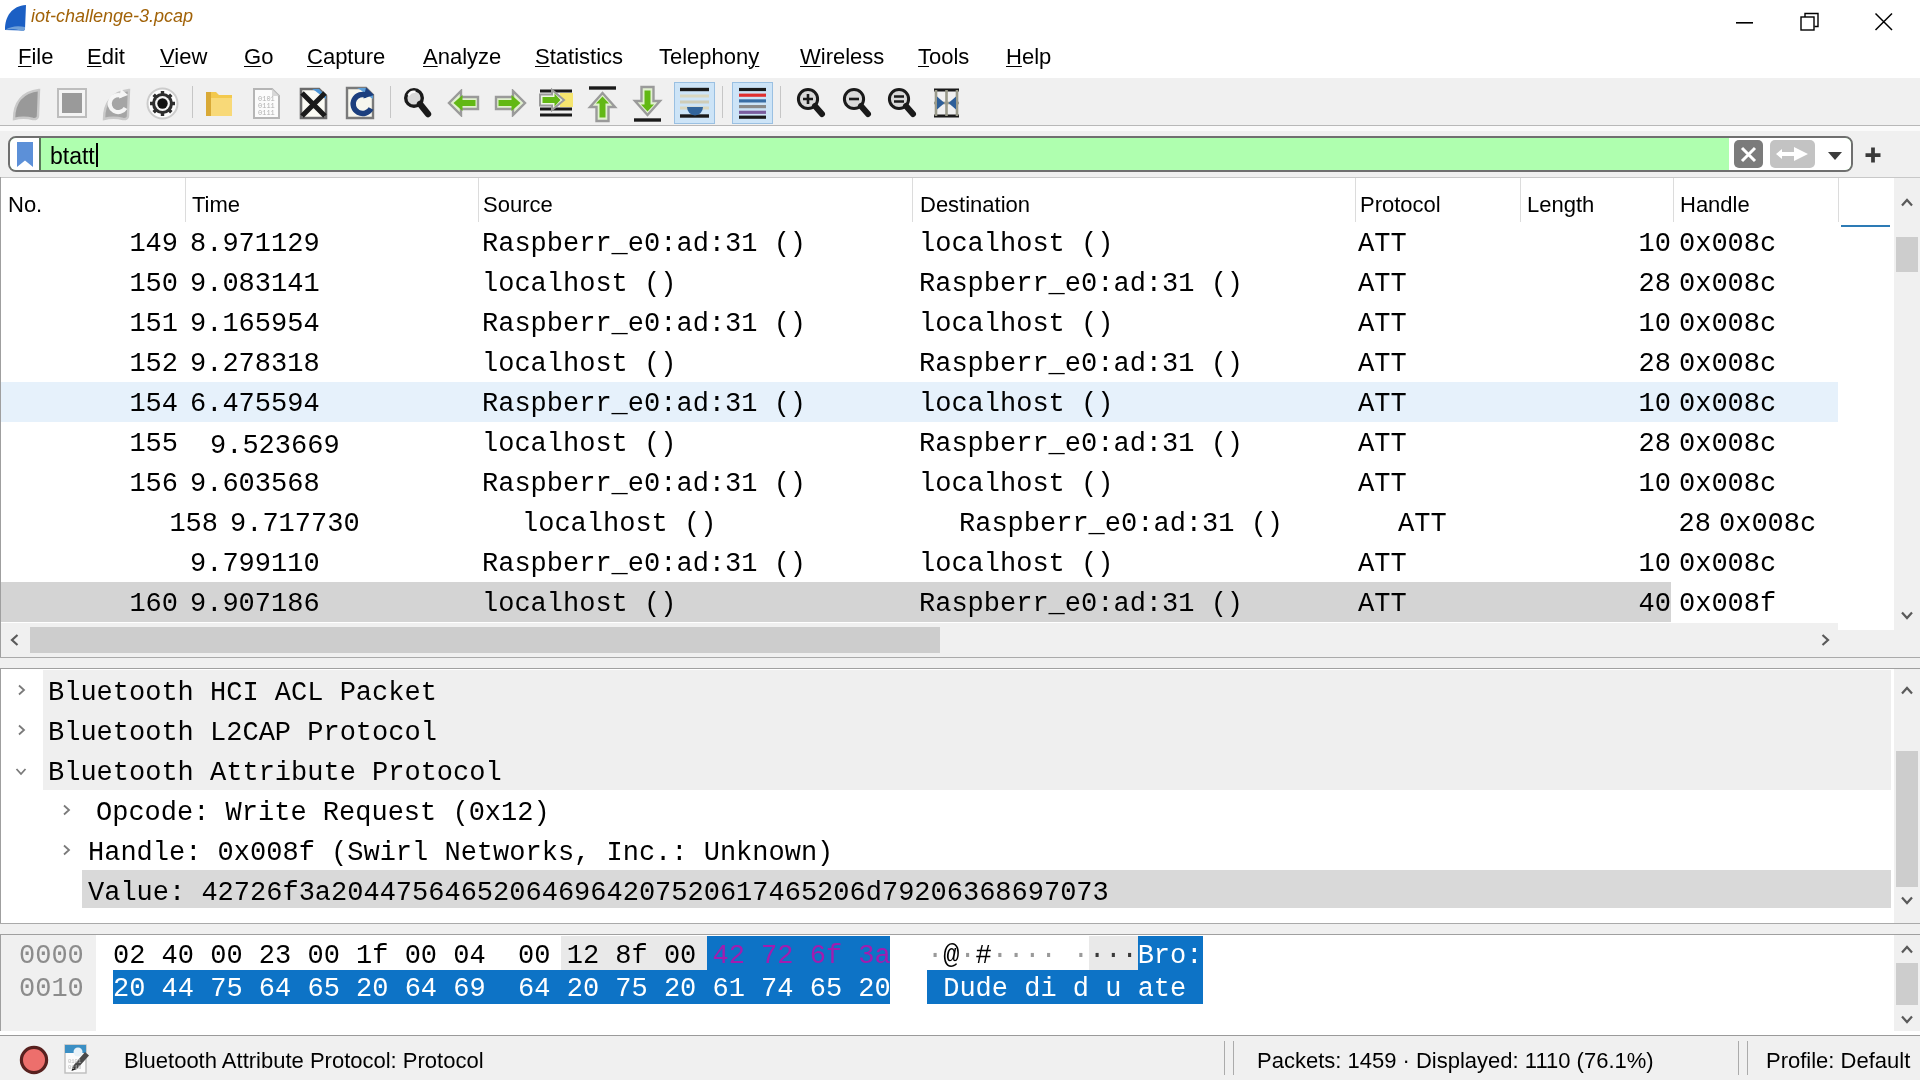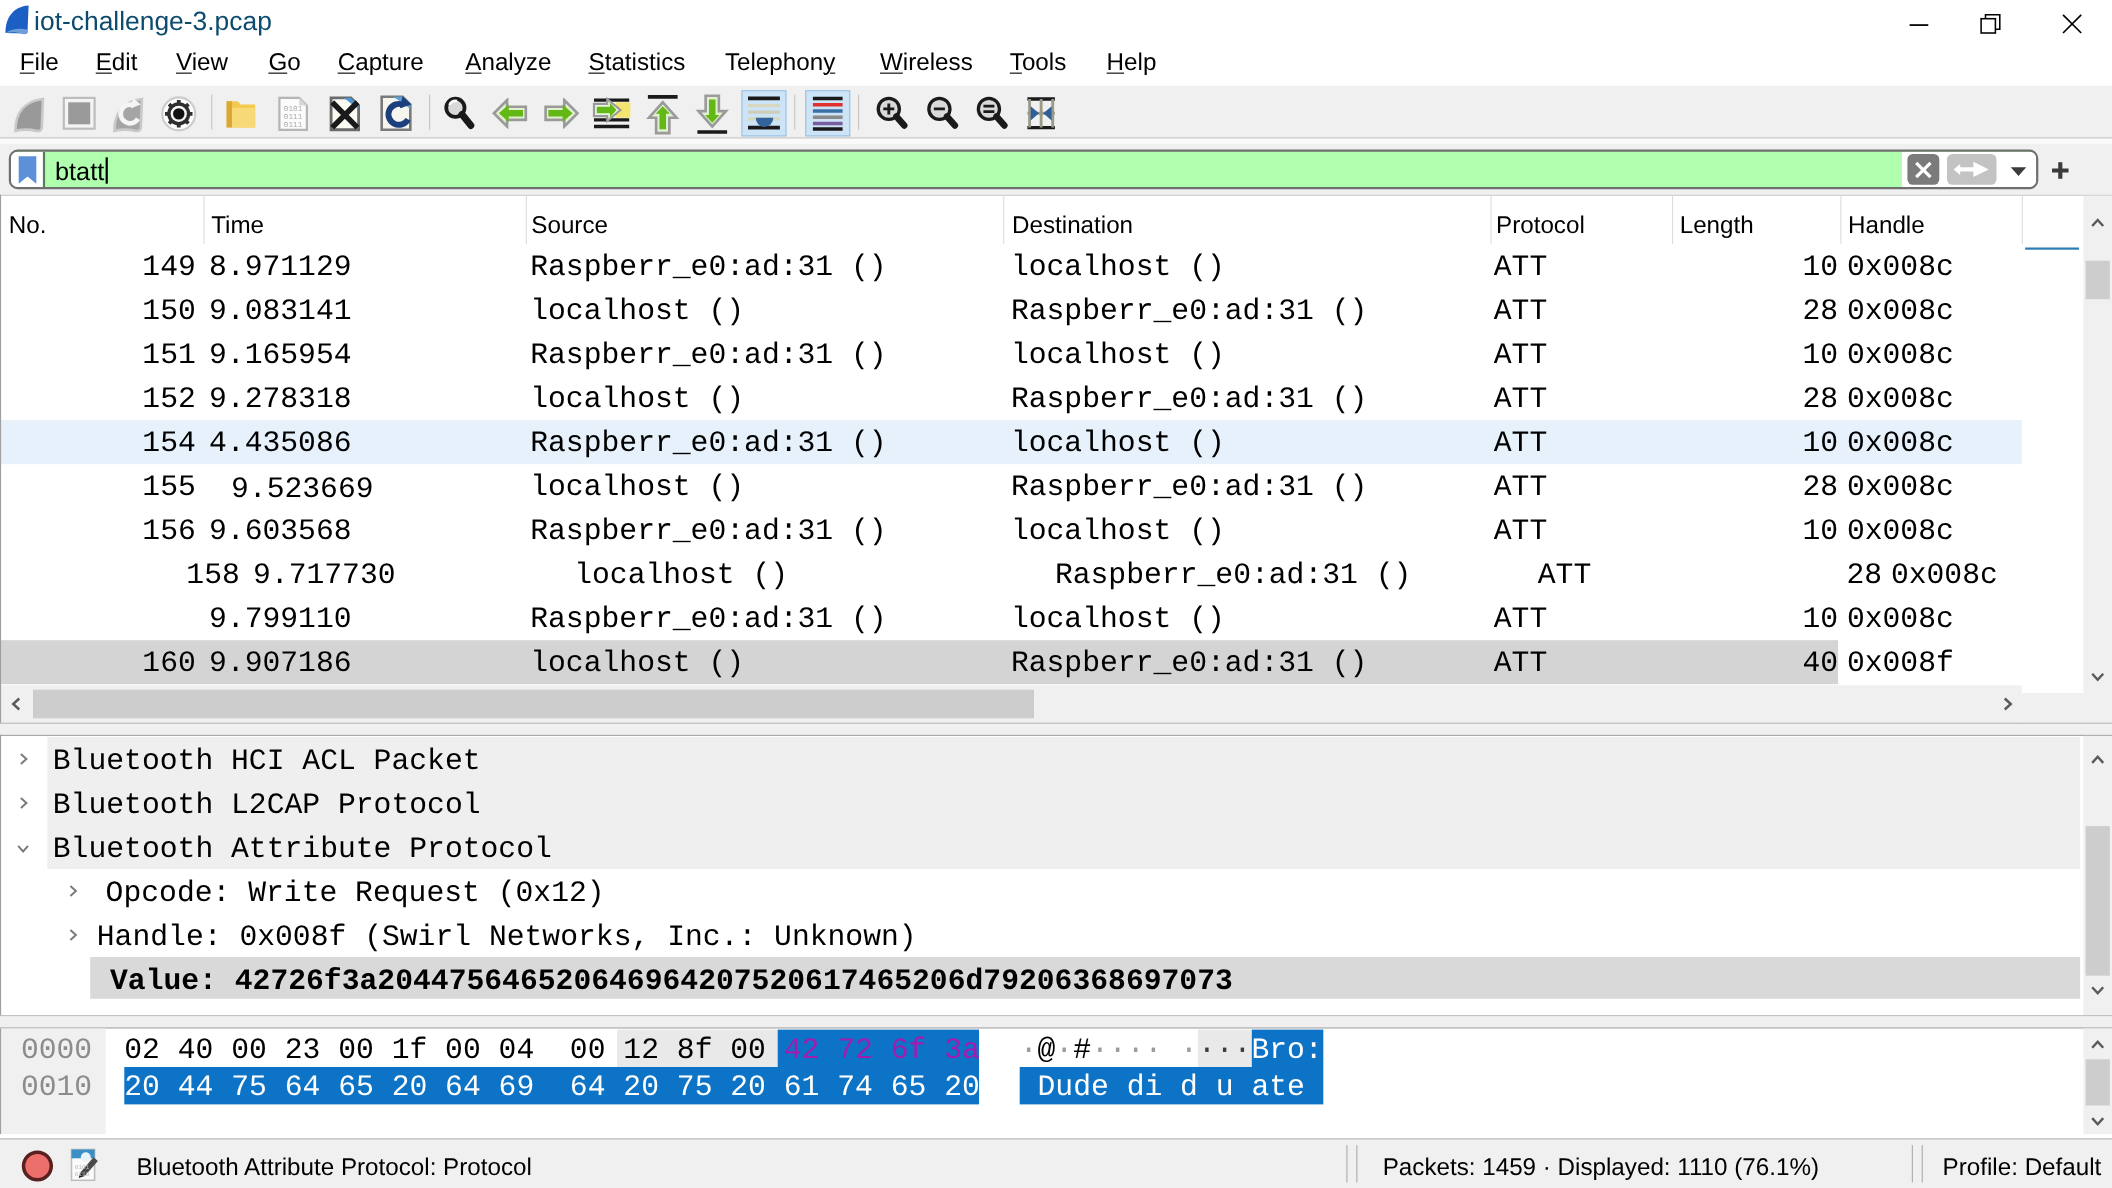--- a/index.html
+++ b/index.html
@@ -12,21 +12,21 @@
 </style>
 </head>
 <body>
 <div id="win">
 
 <div class="abs" style="left:0;top:0;width:1920px;height:40px;background:#ffffff;"></div>
 <svg class="abs" style="left:2px;top:2px;" width="28" height="30" viewBox="0 0 28 30">
   <path d="M3 28 C 3 14, 10 4, 24 3 L 23 27 C 23 28, 22 29, 20 28.5 Z" fill="#1b5fc4"></path>
   <path d="M3 28 C 9 24, 16 23.5, 23 25 L 23 27 C 23 28.5, 21 29.5, 19 28.8 C 13 27, 8 27, 3 28 Z" fill="#6f9fd8"></path>
 </svg>
-<span class="abs" style="left:31px;top:6px;font-size:24px;color:#0c4a6e;">iot-challenge-3.pcap</span>
+<span class="abs" style="left:31px;top:6px;font-size:18px;color:#a16207;font-style:italic;">iot-challenge-3.pcap</span>
 <svg class="abs" style="left:1735px;top:12px;" width="20" height="20" viewBox="0 0 20 20">
       <rect x="1" y="10" width="17" height="1.6" fill="#000"></rect>
     </svg>
 <svg class="abs" style="left:1799px;top:11px;" width="22" height="22" viewBox="0 0 22 22" fill="none" stroke="#000" stroke-width="1.4">
       <rect x="2" y="6" width="13" height="13"></rect>
       <path d="M6 6 V2.5 H19 V15.5 H15.5"></path>
     </svg>
 <svg class="abs" style="left:1873px;top:11px;" width="22" height="22" viewBox="0 0 22 22" stroke="#000" stroke-width="1.5">
       <path d="M2.5 2.5 L19 19 M19 2.5 L2.5 19"></path>
     </svg>
@@ -269,21 +269,21 @@
     <span class="abs mono" style="left:58px;top:2px;width:120px;height:40px;line-height:40px;text-align:right;">152</span>
     <span class="abs mono" style="left:190px;top:2px;height:40px;line-height:40px;">9.278318</span>
     <span class="abs mono" style="left:482px;top:2px;height:40px;line-height:40px;">localhost ()</span>
     <span class="abs mono" style="left:919px;top:2px;height:40px;line-height:40px;">Raspberr_e0:ad:31 ()</span>
     <span class="abs mono" style="left:1358px;top:2px;height:40px;line-height:40px;">ATT</span>
     <span class="abs mono" style="left:1551px;top:2px;width:120px;height:40px;line-height:40px;text-align:right;">28</span>
     <span class="abs mono" style="left:1679px;top:2px;height:40px;line-height:40px;">0x008c</span>
   </div>
   <div class="abs" style="left:0;top:382px;width:1838px;height:40px;background:#e6f1fb;">
     <span class="abs mono" style="left:58px;top:2px;width:120px;height:40px;line-height:40px;text-align:right;">154</span>
-    <span class="abs mono" style="left:190px;top:2px;height:40px;line-height:40px;">4.435086</span>
+    <span class="abs mono" style="left:190px;top:2px;height:40px;line-height:40px;">6.475594</span>
     <span class="abs mono" style="left:482px;top:2px;height:40px;line-height:40px;">Raspberr_e0:ad:31 ()</span>
     <span class="abs mono" style="left:919px;top:2px;height:40px;line-height:40px;">localhost ()</span>
     <span class="abs mono" style="left:1358px;top:2px;height:40px;line-height:40px;">ATT</span>
     <span class="abs mono" style="left:1551px;top:2px;width:120px;height:40px;line-height:40px;text-align:right;">10</span>
     <span class="abs mono" style="left:1679px;top:2px;height:40px;line-height:40px;">0x008c</span>
   </div>
   <div class="abs" style="left:0;top:422px;width:1838px;height:40px;">
     <span class="abs mono" style="left:58px;top:2px;width:120px;height:40px;line-height:40px;text-align:right;">155</span>
     <span class="abs mono" style="left:190px;top:4px;height:40px;line-height:40px;margin-left:20px;">9.523669</span>
     <span class="abs mono" style="left:482px;top:2px;height:40px;line-height:40px;">localhost ()</span>
@@ -356,21 +356,21 @@
 
 <div class="abs" style="left:0;top:668px;width:1920px;height:255px;background:#ffffff;border-top:1px solid #a0a0a0;"></div>
 <div id="details">
   <div class="abs" style="left:43px;top:670px;width:1848px;height:120px;background:#efefef;"></div>
   <div class="abs" style="left:82px;top:870px;width:1809px;height:38px;background:#d9d9d9;"></div>
   <div class="abs mono" style="left:48px;top:673px;height:40px;line-height:40px;">Bluetooth HCI ACL Packet</div>
   <div class="abs mono" style="left:48px;top:713px;height:40px;line-height:40px;">Bluetooth L2CAP Protocol</div>
   <div class="abs mono" style="left:48px;top:753px;height:40px;line-height:40px;">Bluetooth Attribute Protocol</div>
   <div class="abs mono" style="left:96px;top:793px;height:40px;line-height:40px;">Opcode: Write Request (0x12)</div>
   <div class="abs mono" style="left:88px;top:833px;height:40px;line-height:40px;">Handle: 0x008f (Swirl Networks, Inc.: Unknown)</div>
-  <div class="abs mono" style="left:100px;top:873px;height:40px;line-height:40px;font-weight:bold;">Value: 42726f3a204475646520646964207520617465206d79206368697073</div>
+  <div class="abs mono" style="left:88px;top:873px;height:40px;line-height:40px;">Value: 42726f3a204475646520646964207520617465206d79206368697073</div>
   <svg class="abs" style="left:14px;top:683px;" width="14" height="14" viewBox="0 0 14 14" fill="none" stroke="#7a7a7a" stroke-width="1.8">
         <path d="M5 2.5 L10 7 L5 11.5"></path>
       </svg>
   <svg class="abs" style="left:14px;top:723px;" width="14" height="14" viewBox="0 0 14 14" fill="none" stroke="#7a7a7a" stroke-width="1.8">
         <path d="M5 2.5 L10 7 L5 11.5"></path>
       </svg>
   <svg class="abs" style="left:14px;top:764px;" width="14" height="14" viewBox="0 0 14 14" fill="none" stroke="#7a7a7a" stroke-width="1.8">
         <path d="M2.5 5 L7 10 L11.5 5"></path>
       </svg>
   <svg class="abs" style="left:59px;top:803px;" width="14" height="14" viewBox="0 0 14 14" fill="none" stroke="#7a7a7a" stroke-width="1.8">

